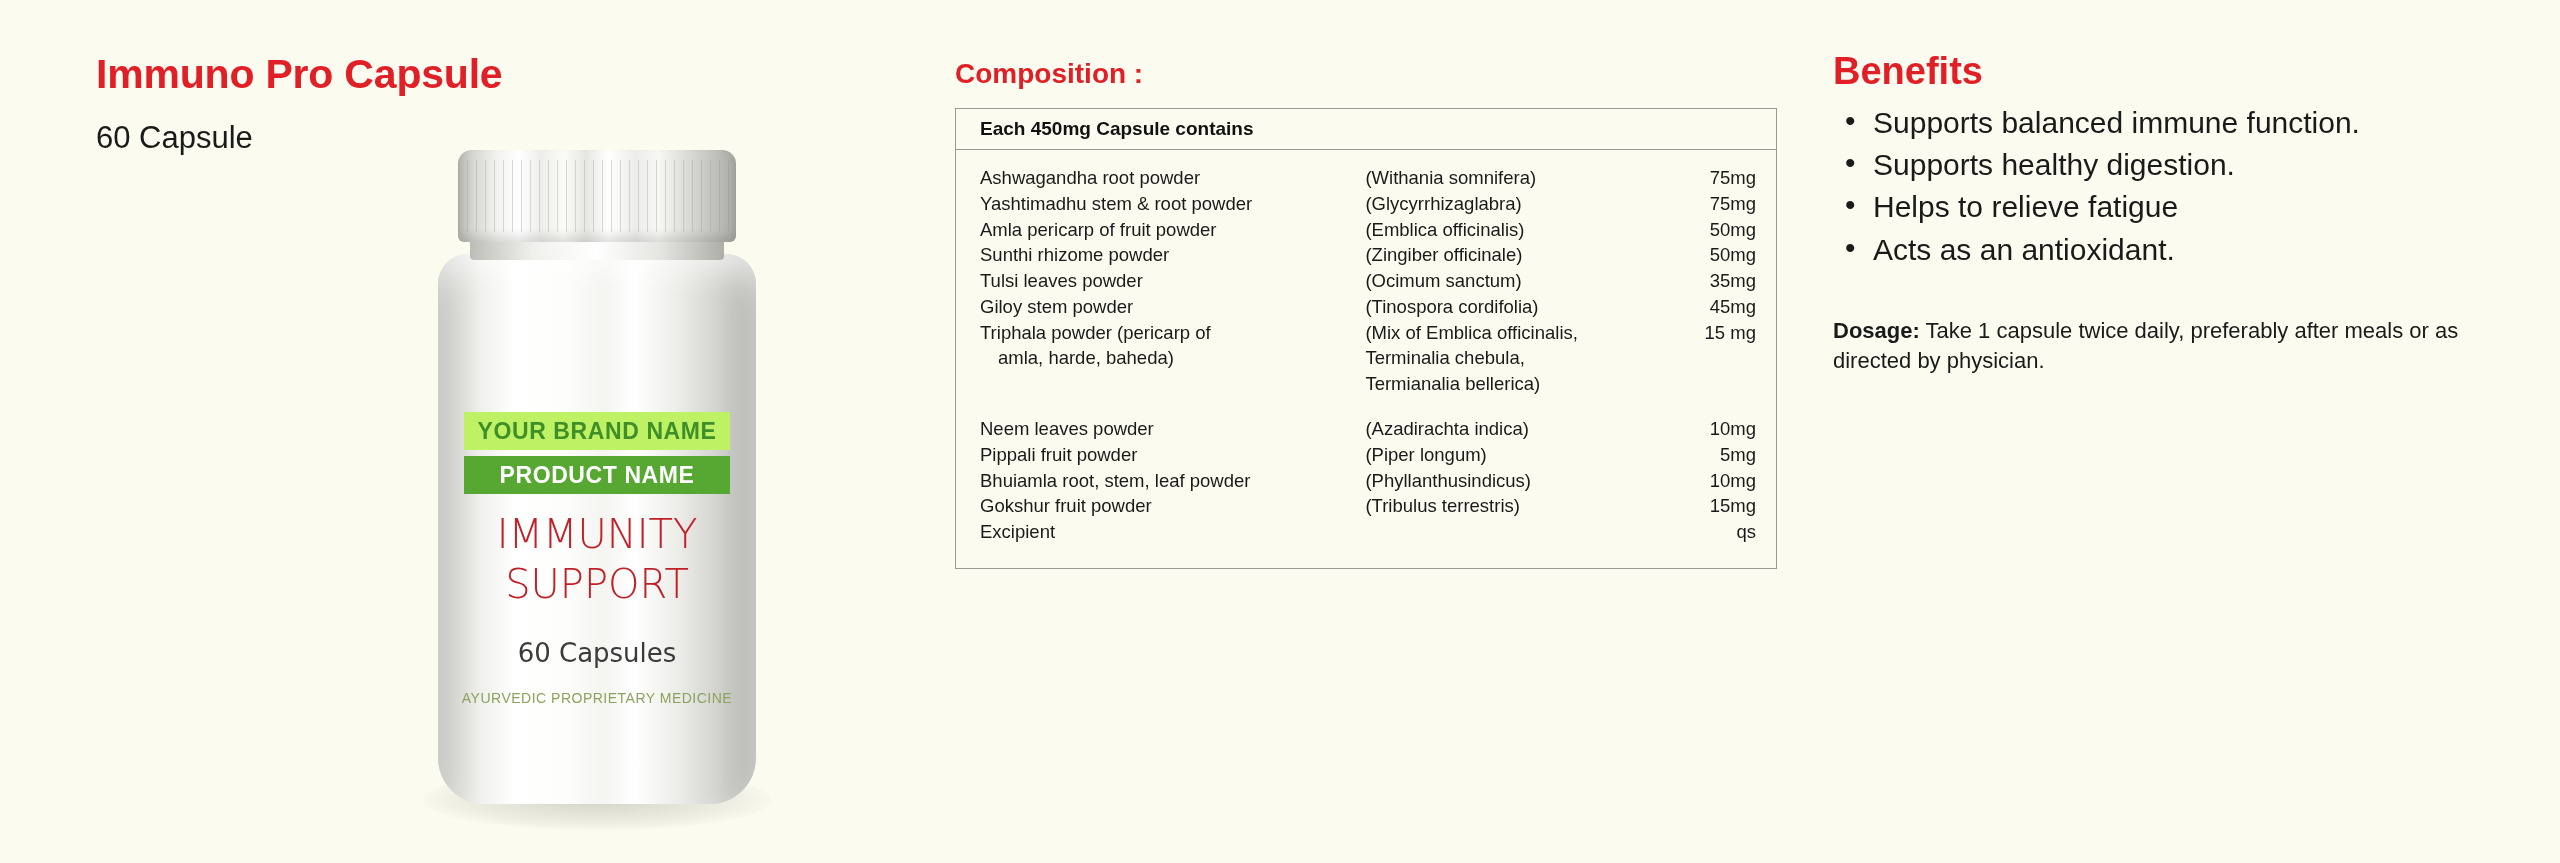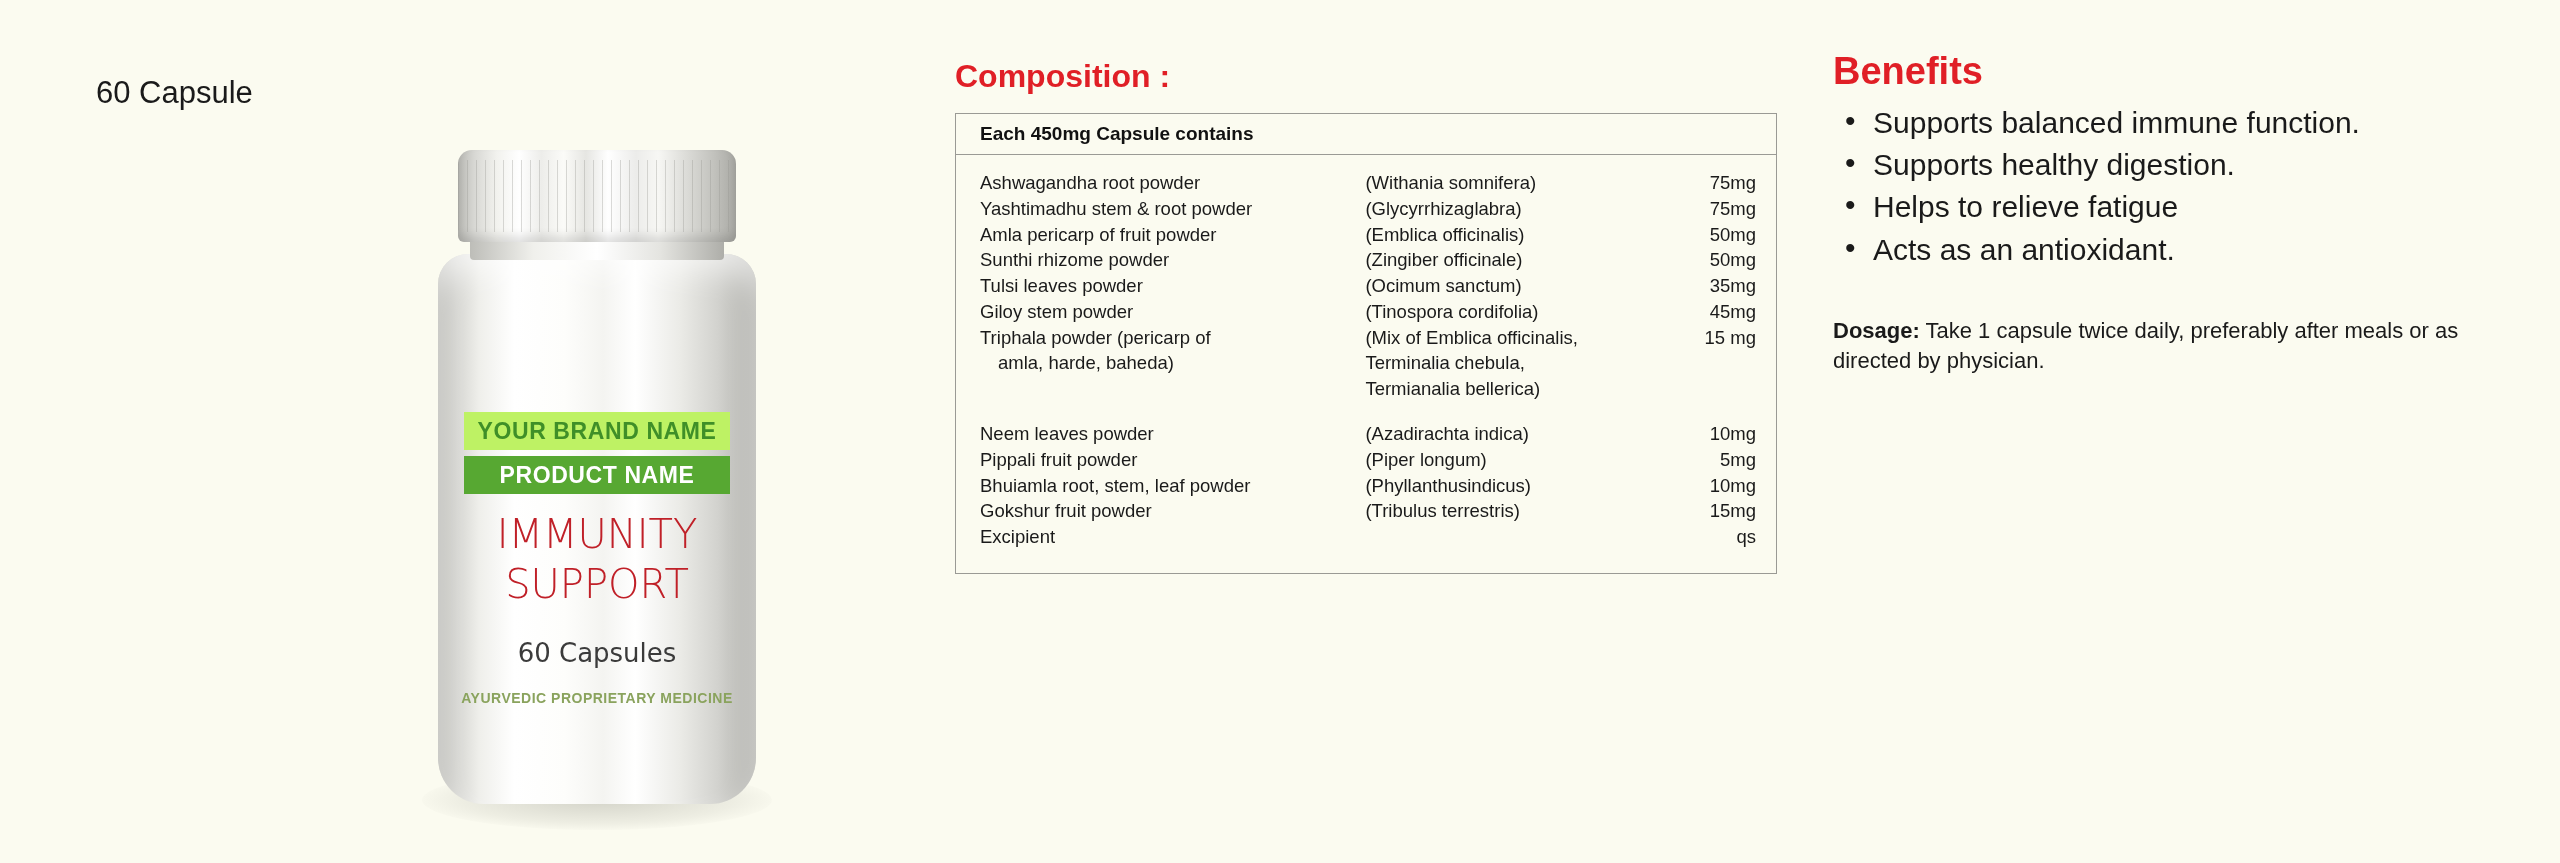--- a/index.html
+++ b/index.html
@@ -150,33 +150,33 @@
   }
   .label-ayur {
     position: absolute;
     left: 54px;
     top: 540px;
     width: 286px;
     text-align: center;
     color: #8aa35d;
     font-size: 14px;
     letter-spacing: 0.5px;
-    font-weight: bold;
+    font-weight: normal;
   }
 
   
   .mid-col {
     position: absolute;
     left: 955px;
     top: 58px;
     width: 840px;
   }
   .comp-title {
     color: #e01f26;
-    font-size: 32px;
+    font-size: 28px;
     font-weight: bold;
     margin: 0 0 18px 0;
   }
   .comp-box {
     border: 1px solid #9a9a95;
     background: #fbfbf0;
     width: 820px;
   }
   .comp-head {
     border-bottom: 1px solid #9a9a95;
@@ -246,20 +246,21 @@
     width: 650px;
   }
   .dosage b { font-weight: bold; }
 </style>
 </head>
 <body>
 
 <div class="page">
 
   <div class="left-col">
+    <h1 class="product-title">Immuno Pro Capsule</h1>
     <div class="product-count">60 Capsule</div>
   </div>
 
   <div class="bottle-wrap">
     <div class="bottle-shadow"></div>
     <div class="bottle-body"></div>
     <div class="bottle-neck"></div>
     <div class="bottle-cap"></div>
     <div class="label-brand">YOUR BRAND NAME</div>
     <div class="label-product">PRODUCT NAME</div>

